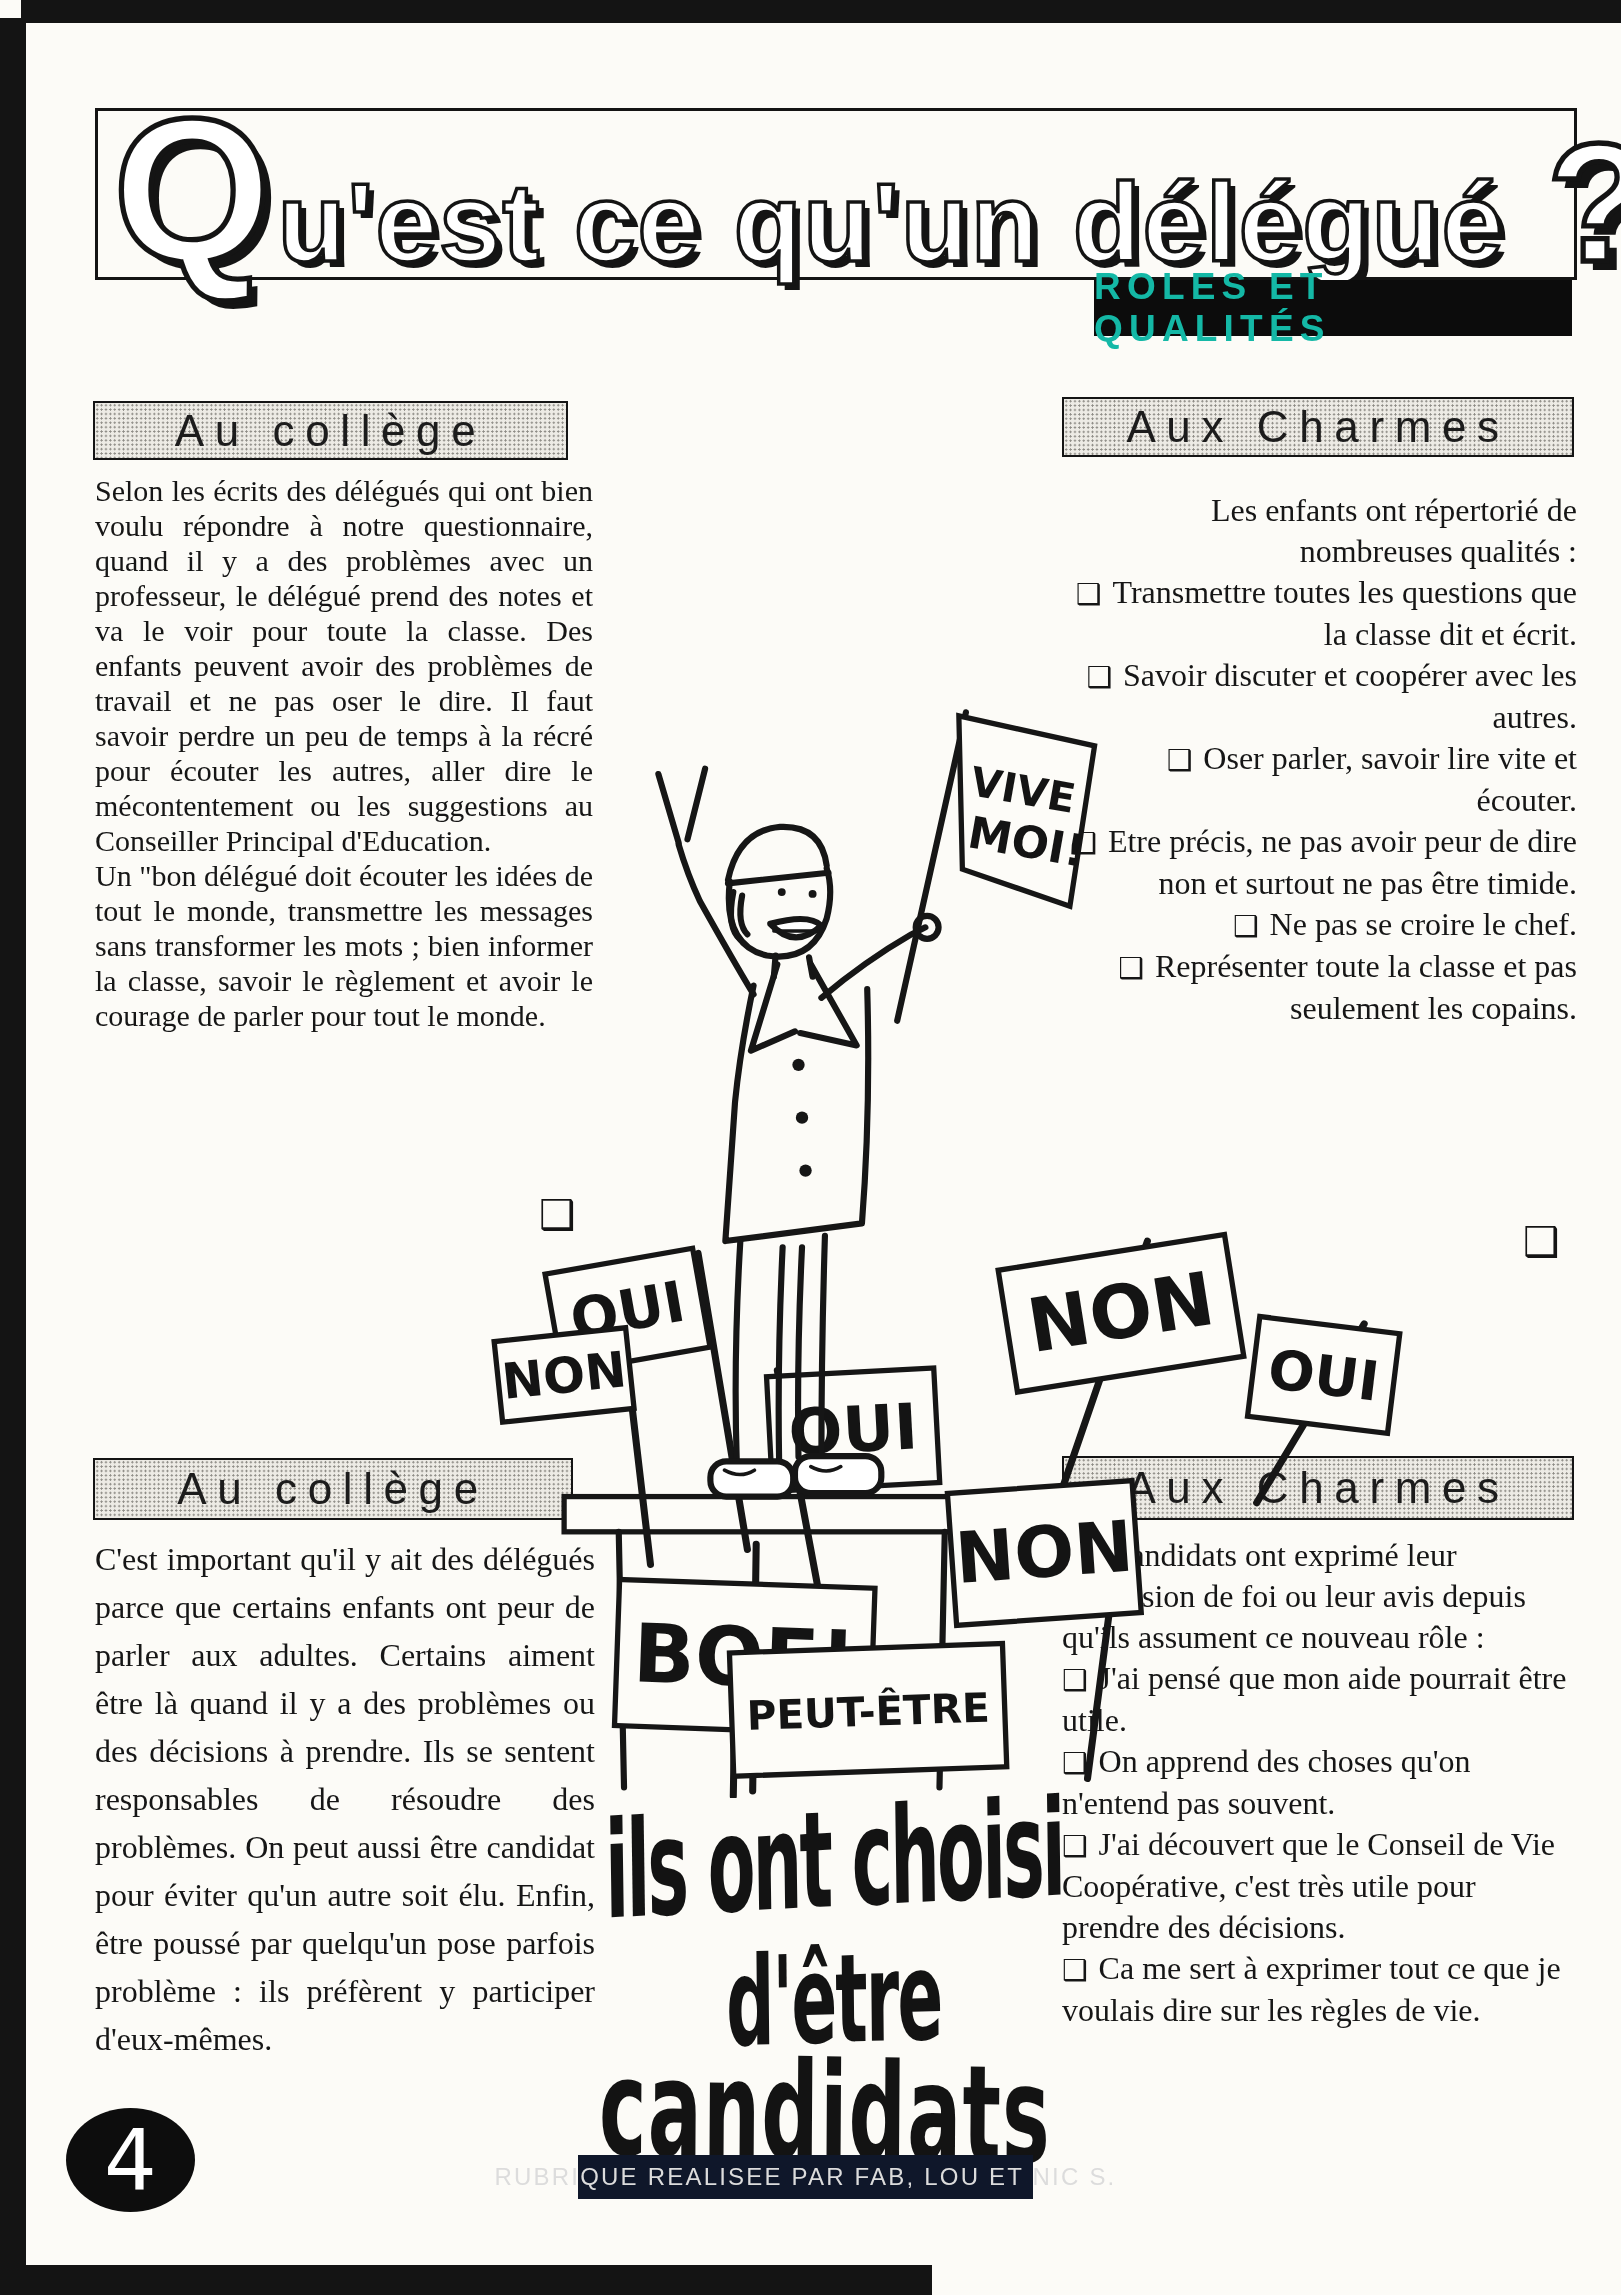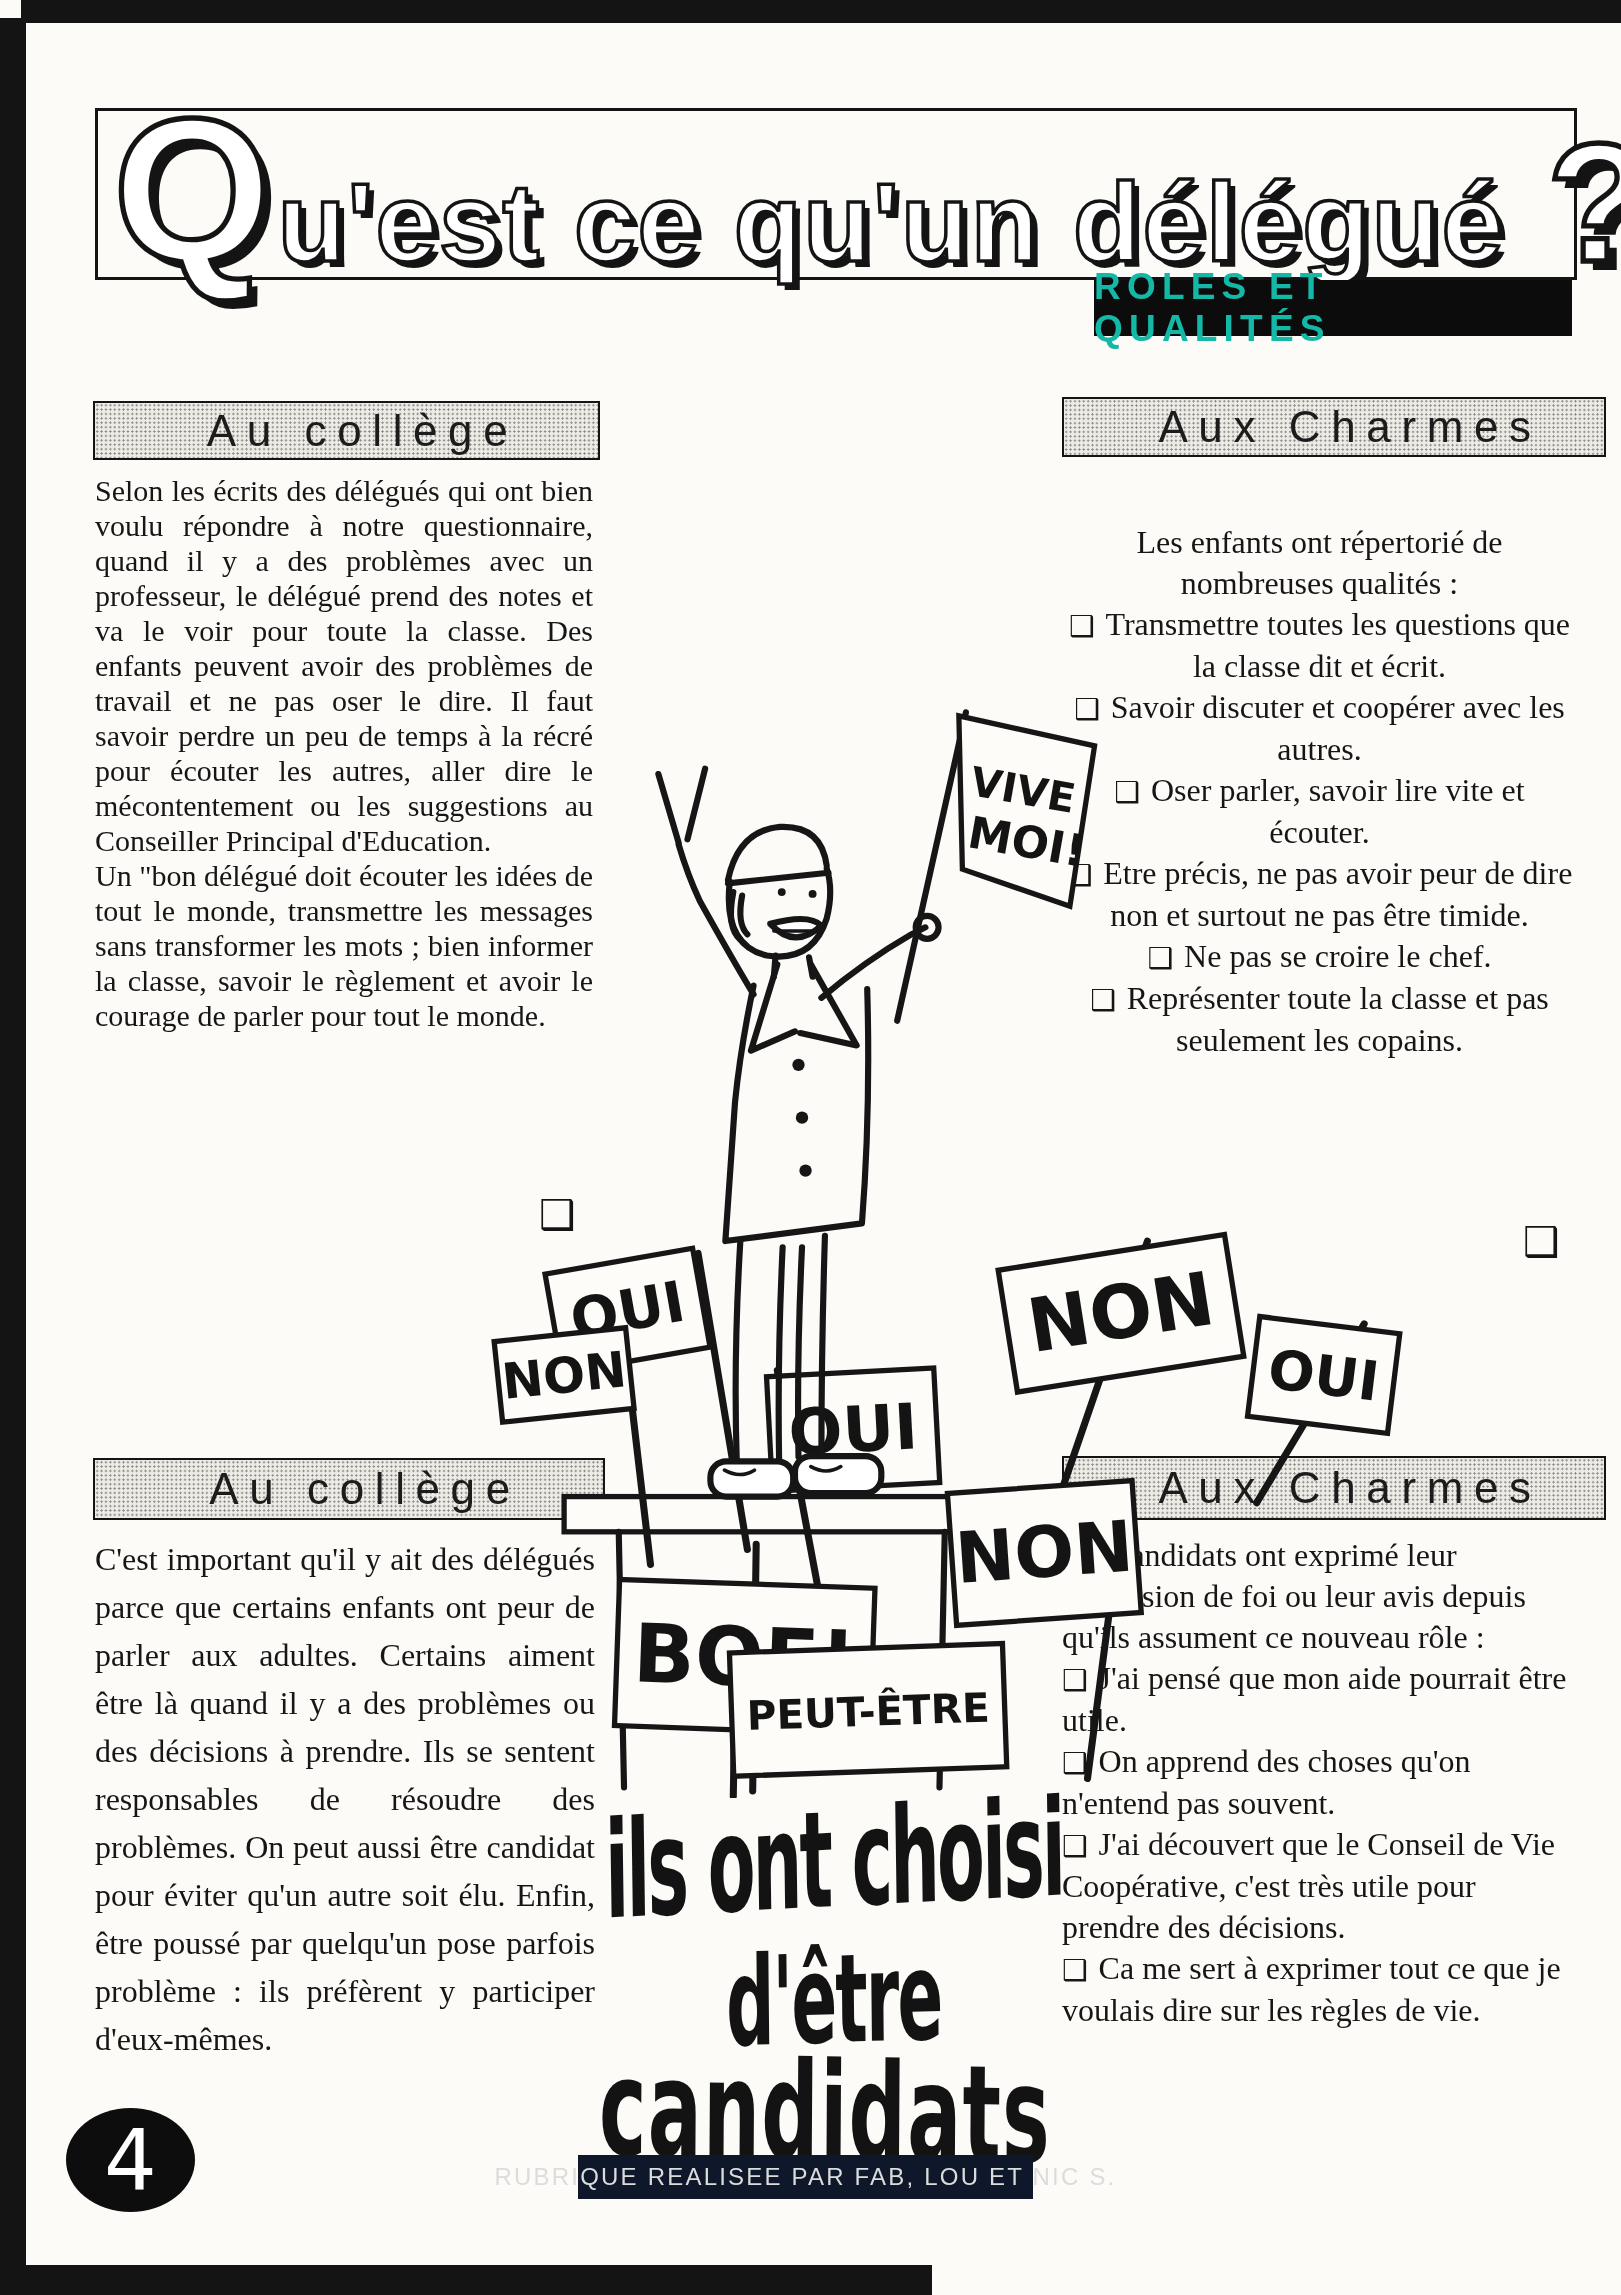--- a/index.html
+++ b/index.html
@@ -16,21 +16,21 @@
   .title-marks{font-size:169px;margin-left:42px;letter-spacing:12.3px;-webkit-text-stroke:5.3px #141414;text-shadow:9.7px 8.8px 0 #141414;}
   .roles-bar{position:absolute;left:1094px;top:280px;width:478px;height:56px;background:#0c0c0c;
              display:flex;align-items:center;justify-content:center;
              font-family:"Liberation Sans",sans-serif;font-weight:700;font-size:37px;letter-spacing:6.2px;color:#14b8a6;}
   
   .dothead{position:absolute;border:2.6px solid #141414;
            background-color:#edebe5;
            background-image:radial-gradient(circle,#8e8c86 1px,transparent 1.2px);
            background-size:4.4px 4.4px;
            display:flex;align-items:center;justify-content:center;
-           font-family:"Liberation Sans",sans-serif;font-size:44px;letter-spacing:10.6px;color:#1c1c1c;padding-left:32px;}
+           font-family:"Liberation Sans",sans-serif;font-size:44px;letter-spacing:10.6px;color:#1c1c1c;}
   
   .col{position:absolute;text-align:justify;}
   .col p{margin:0;}
   .serif-sm{font-size:30px;line-height:35px;}
   .serif-md{font-size:32px;line-height:41px;}
   .serif-lg{font-size:32px;line-height:48px;}
   .bullet{font-family:"DejaVu Sans",sans-serif;font-size:29px;margin-right:10.6px;position:relative;top:0.9px;}
   .endmark{position:absolute;font-family:"DejaVu Sans",sans-serif;font-size:41px;color:#141414;}
   
   .slogan{position:absolute;left:833px;white-space:nowrap;color:#131313;
@@ -82,21 +82,21 @@
   <div class="dothead" style="left:1062px;top:1456px;width:508px;height:60px;">
     <span>Aux Charmes</span>
   </div>
 
   <div class="col serif-sm" style="left:95px;top:473px;width:498px;">
     <p>Selon les écrits des délégués qui ont bien voulu répondre à notre questionnaire, quand il y a des problèmes avec un professeur, le délégué prend des notes et va le voir pour toute la classe. Des enfants peuvent avoir des problèmes de travail et ne pas oser le dire. Il faut savoir perdre un peu de temps à la récré pour écouter les autres, aller dire le mécontentement ou les suggestions au Conseiller Principal d'Education.</p>
     <p>Un "bon délégué doit écouter les idées de tout le monde, transmettre les messages sans transformer les mots ; bien informer la classe, savoir le règlement et avoir le courage de parler pour tout le monde.</p>
   </div>
   <span class="endmark" style="left:539px;top:1191px;">❑</span>
 
-  <div class="col serif-md" style="left:1062px;top:490px;width:515px;text-align:center;margin-top:32px;">
+  <div class="col serif-md" style="left:1062px;top:490px;width:515px;text-align:right;">
     <p>Les enfants ont répertorié de nombreuses qualités :</p>
     <p><span class="bullet">❑</span><span>Transmettre toutes les questions que la classe dit et écrit.</span></p>
     <p><span class="bullet">❑</span><span>Savoir discuter et coopérer avec les autres.</span></p>
     <p><span class="bullet">❑</span><span>Oser parler, savoir lire vite et écouter.</span></p>
     <p><span class="bullet">❑</span><span>Etre précis, ne pas avoir peur de dire non et surtout ne pas être timide.</span></p>
     <p><span class="bullet">❑</span><span>Ne pas se croire le chef.</span></p>
     <p><span class="bullet">❑</span><span>Représenter toute la classe et pas seulement les copains.</span></p>
   </div>
   <span class="endmark" style="left:1523px;top:1218px;">❑</span>
 

